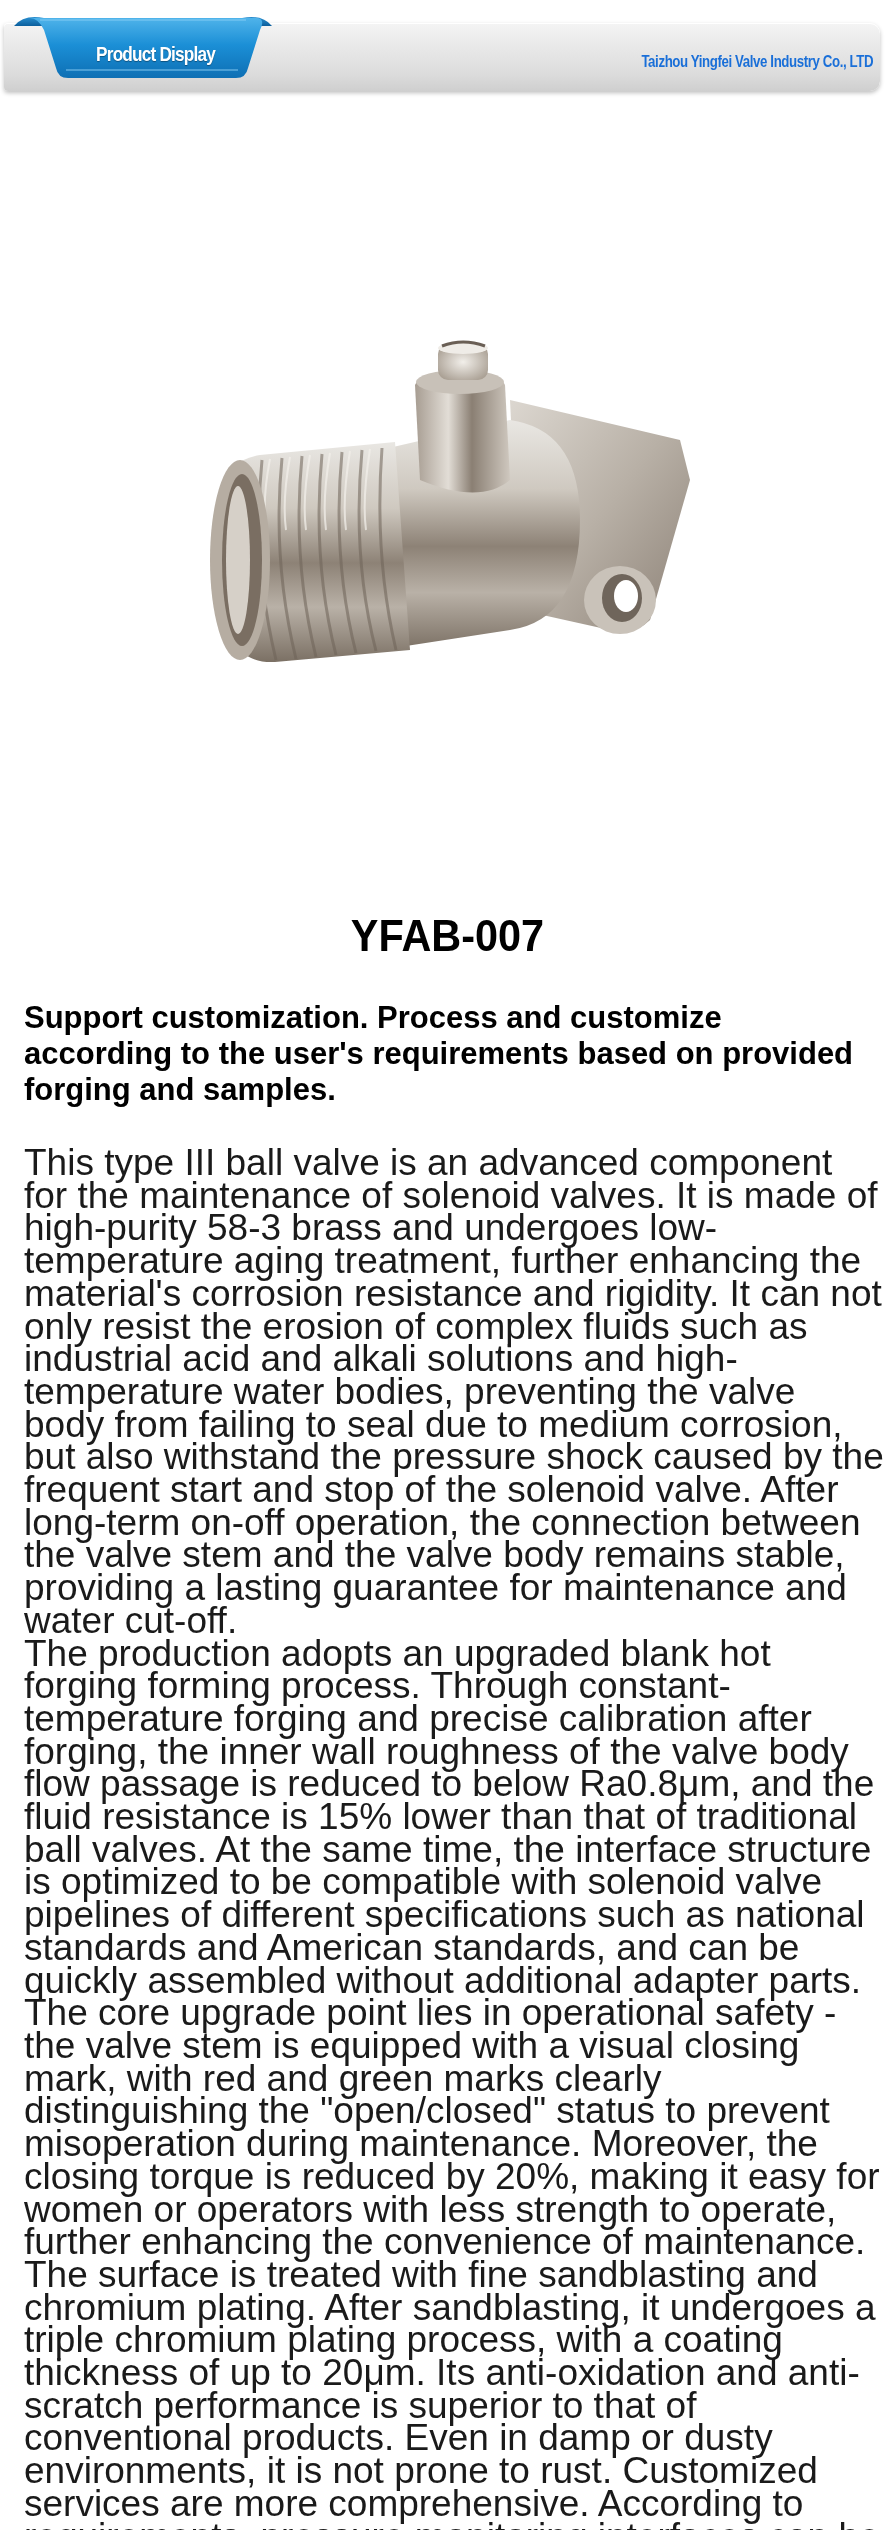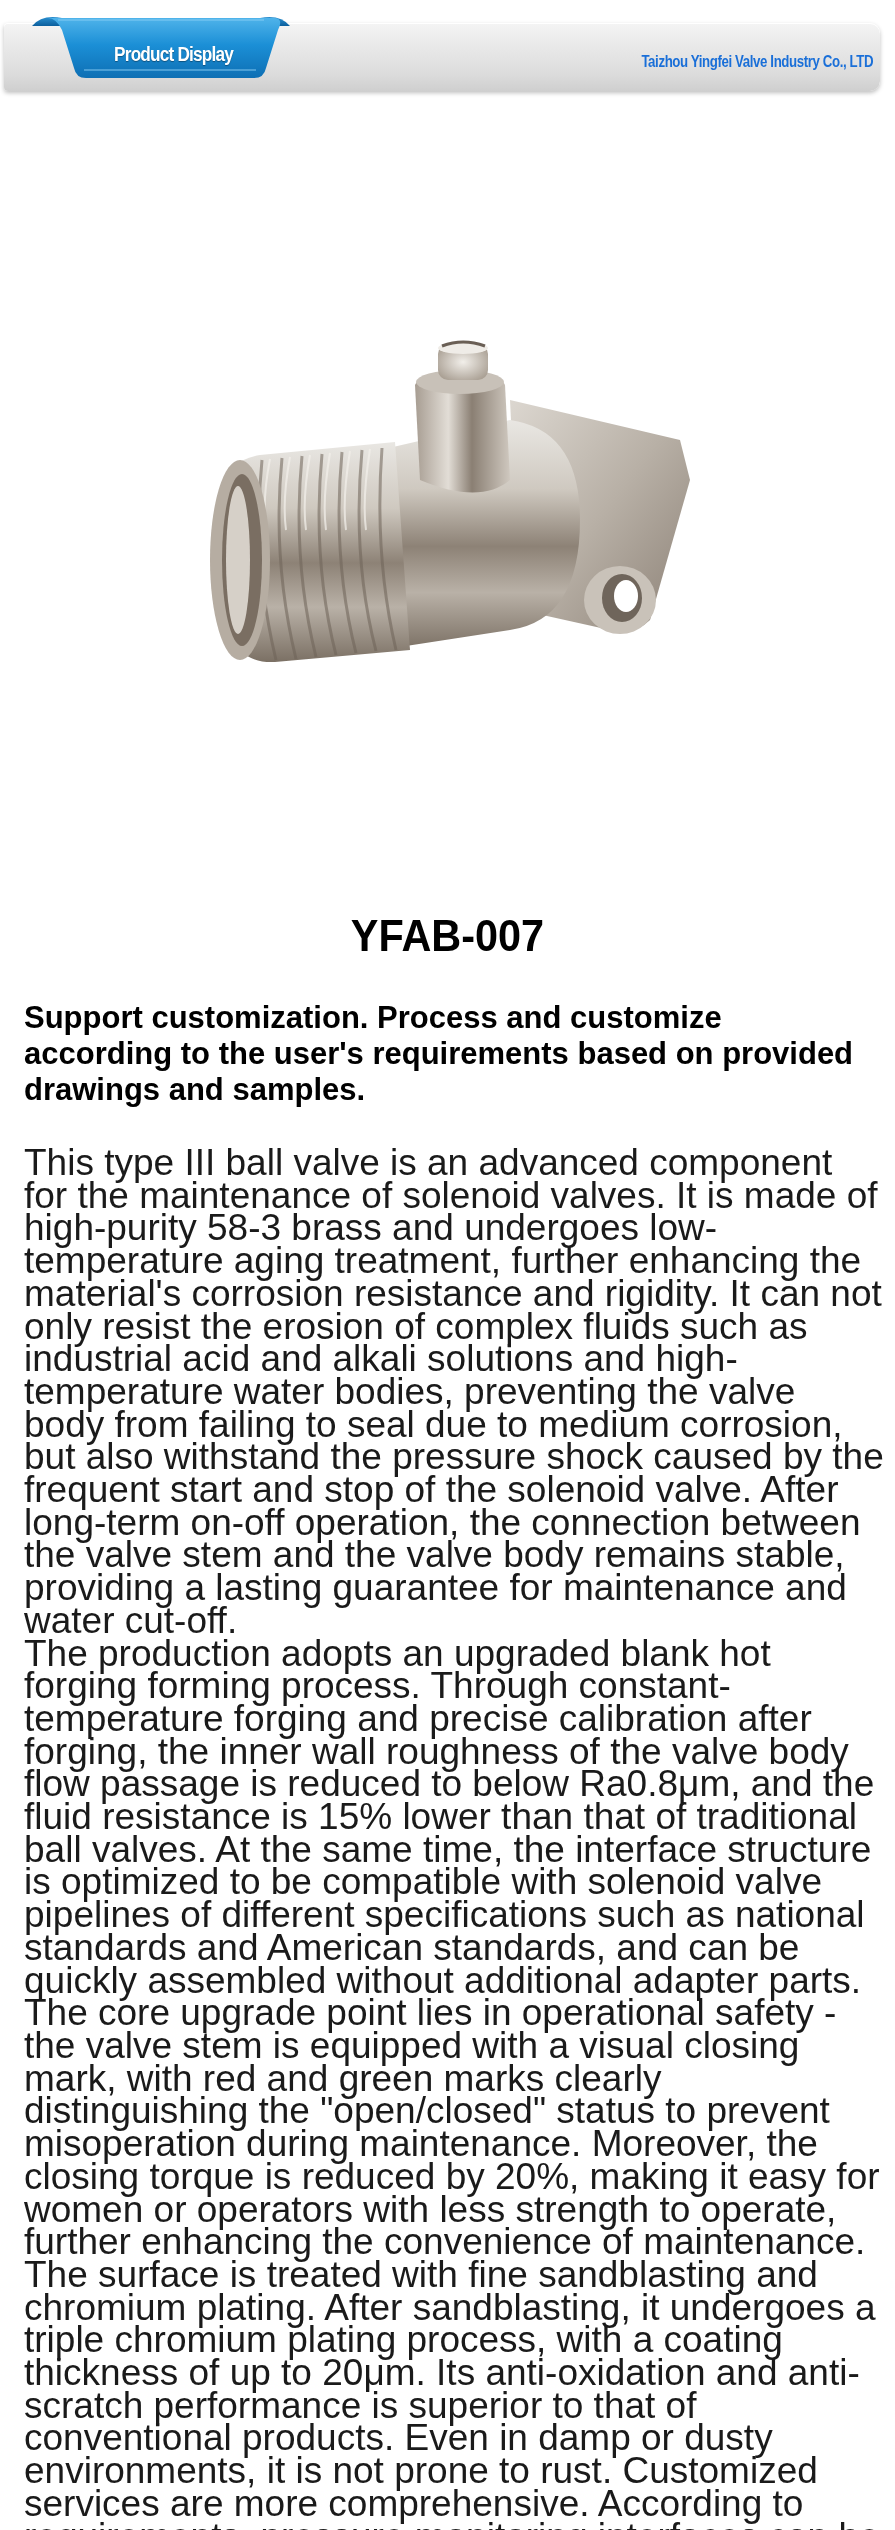--- a/index.html
+++ b/index.html
@@ -6,21 +6,21 @@
   body { width: 895px; height: 2530px; position: relative; overflow: hidden; font-family: "Liberation Sans", sans-serif; color: #111; }
 
   
   .header { position: absolute; left: 0; top: 0; width: 895px; height: 100px; }
   .header-bar {
     position: absolute; left: 4px; top: 23px; width: 876px; height: 68px;
     border-radius: 4px 10px 10px 4px;
     background: linear-gradient(to bottom, #f4f4f4 0%, #e7e7e7 40%, #dcdcdc 75%, #cfcfcf 100%);
     box-shadow: 0 2px 4px rgba(0,0,0,0.25), inset 0 1px 0 #ffffff;
   }
-  .ribbon-wrap { position: absolute; left: 28px; top: 12px; width: 270px; height: 70px; }
+  .ribbon-wrap { position: absolute; left: 10px; top: 12px; width: 270px; height: 70px; }
   .ribbon-text {
     position: absolute; left: 58px; top: 30px; width: 175px; text-align: center;
     color: #ffffff; font-weight: bold; font-size: 21px; letter-spacing: -1px;
     font-family: "Liberation Sans", sans-serif; transform: scaleX(0.82); transform-origin: center;
     text-shadow: 0 1px 1px rgba(0,0,0,0.35);
   }
   .company {
     position: absolute; right: 22px; top: 52px;
     color: #1a6fd8; font-weight: bold; font-size: 17px; letter-spacing: -0.5px;
     transform: scaleX(0.78); transform-origin: right center; white-space: nowrap;
@@ -141,19 +141,19 @@
     </g>
 
     <ellipse cx="60" cy="230" rx="30" ry="100" fill="#b6ada2"></ellipse>
     <ellipse cx="62" cy="230" rx="20" ry="86" fill="#7a6e62"></ellipse>
     <ellipse cx="58" cy="230" rx="12" ry="74" fill="#d6d0c8"></ellipse>
   </svg>
 </div>
 
 <div class="model-title">YFAB-007</div>
 
-<div class="subtitle">Support customization. Process and customize according to the user's requirements based on provided drawings and samples.</div>
+<div class="subtitle">Support customization. Process and customize according to the user's requirements based on provided forging and samples.</div>
 
 <div class="body-text">
   <p>This type III ball valve is an advanced component for the maintenance of solenoid valves. It is made of high-purity 58-3 brass and undergoes low-temperature aging treatment, further enhancing the material's corrosion resistance and rigidity. It can not only resist the erosion of complex fluids such as industrial acid and alkali solutions and high-temperature water bodies, preventing the valve body from failing to seal due to medium corrosion, but also withstand the pressure shock caused by the frequent start and stop of the solenoid valve. After long-term on-off operation, the connection between the valve stem and the valve body remains stable, providing a lasting guarantee for maintenance and water cut-off.</p>
   <p>The production adopts an upgraded blank hot forging forming process. Through constant-temperature forging and precise calibration after forging, the inner wall roughness of the valve body flow passage is reduced to below Ra0.8μm, and the fluid resistance is 15% lower than that of traditional ball valves. At the same time, the interface structure is optimized to be compatible with solenoid valve pipelines of different specifications such as national standards and American standards, and can be quickly assembled without additional adapter parts. The core upgrade point lies in operational safety - the valve stem is equipped with a visual closing mark, with red and green marks clearly distinguishing the "open/closed" status to prevent misoperation during maintenance. Moreover, the closing torque is reduced by 20%, making it easy for women or operators with less strength to operate, further enhancing the convenience of maintenance.</p>
   <p>The surface is treated with fine sandblasting and chromium plating. After sandblasting, it undergoes a triple chromium plating process, with a coating thickness of up to 20μm. Its anti-oxidation and anti-scratch performance is superior to that of conventional products. Even in damp or dusty environments, it is not prone to rust. Customized services are more comprehensive. According to requirements, pressure monitoring interfaces can be installed, explosion-proof valve stems can be customized, or the interface size can be adjusted to fit special models of solenoid valves, fully meeting the maintenance and water cut-off needs in different scenarios such as industry and civil use.</p>
 </div>
 
 </body></html>

